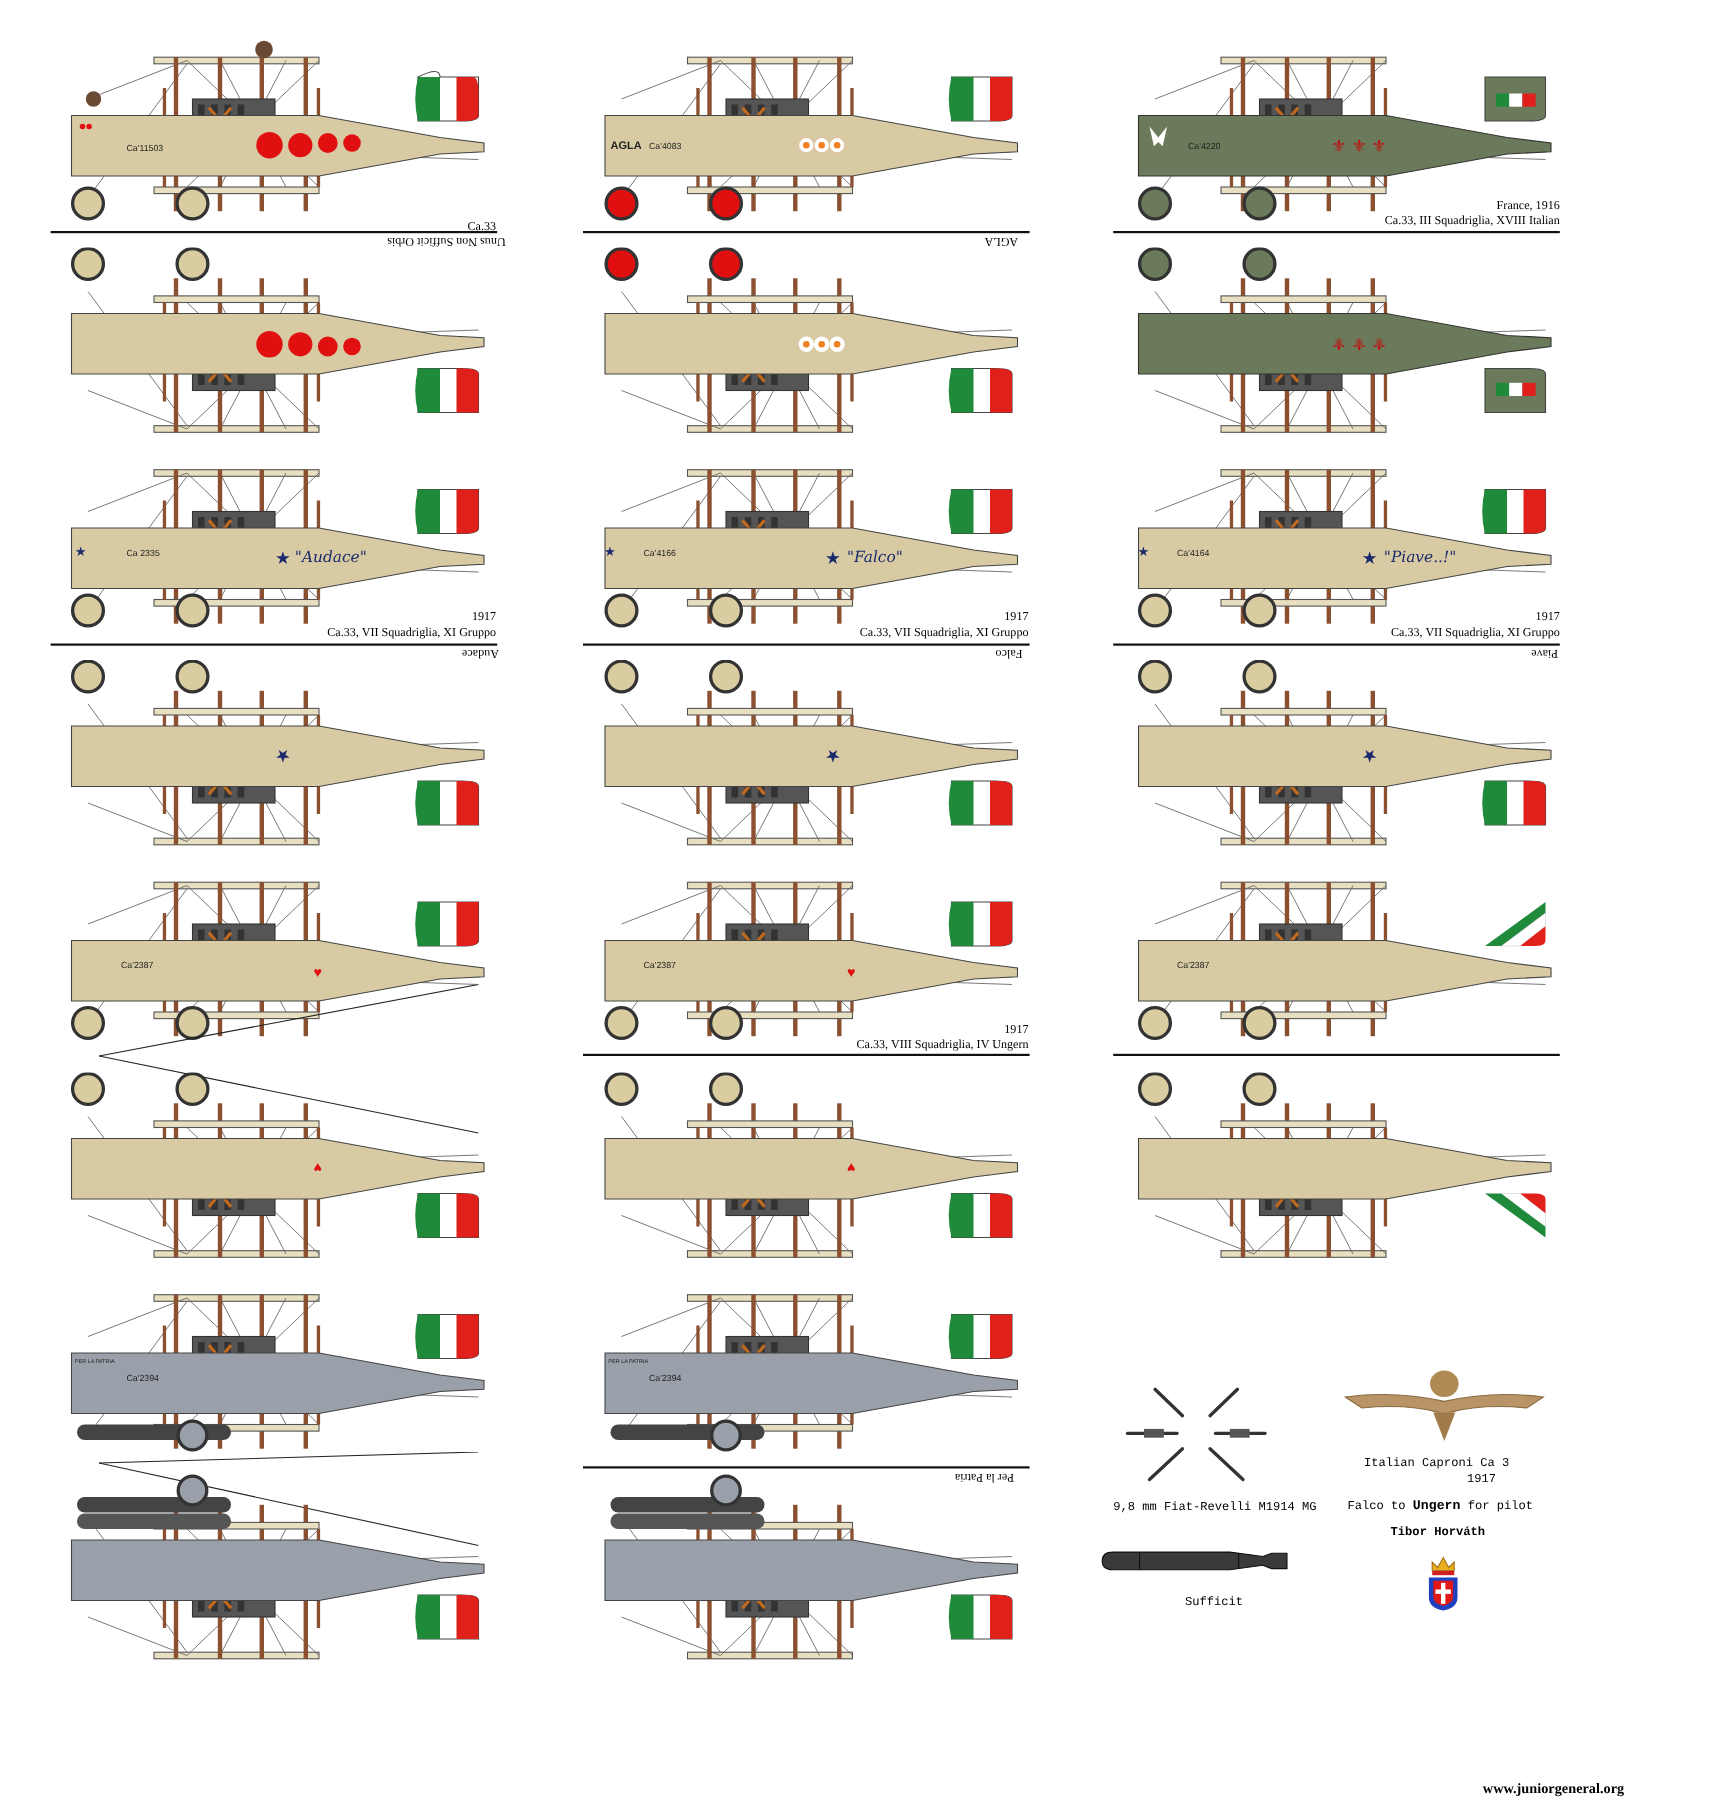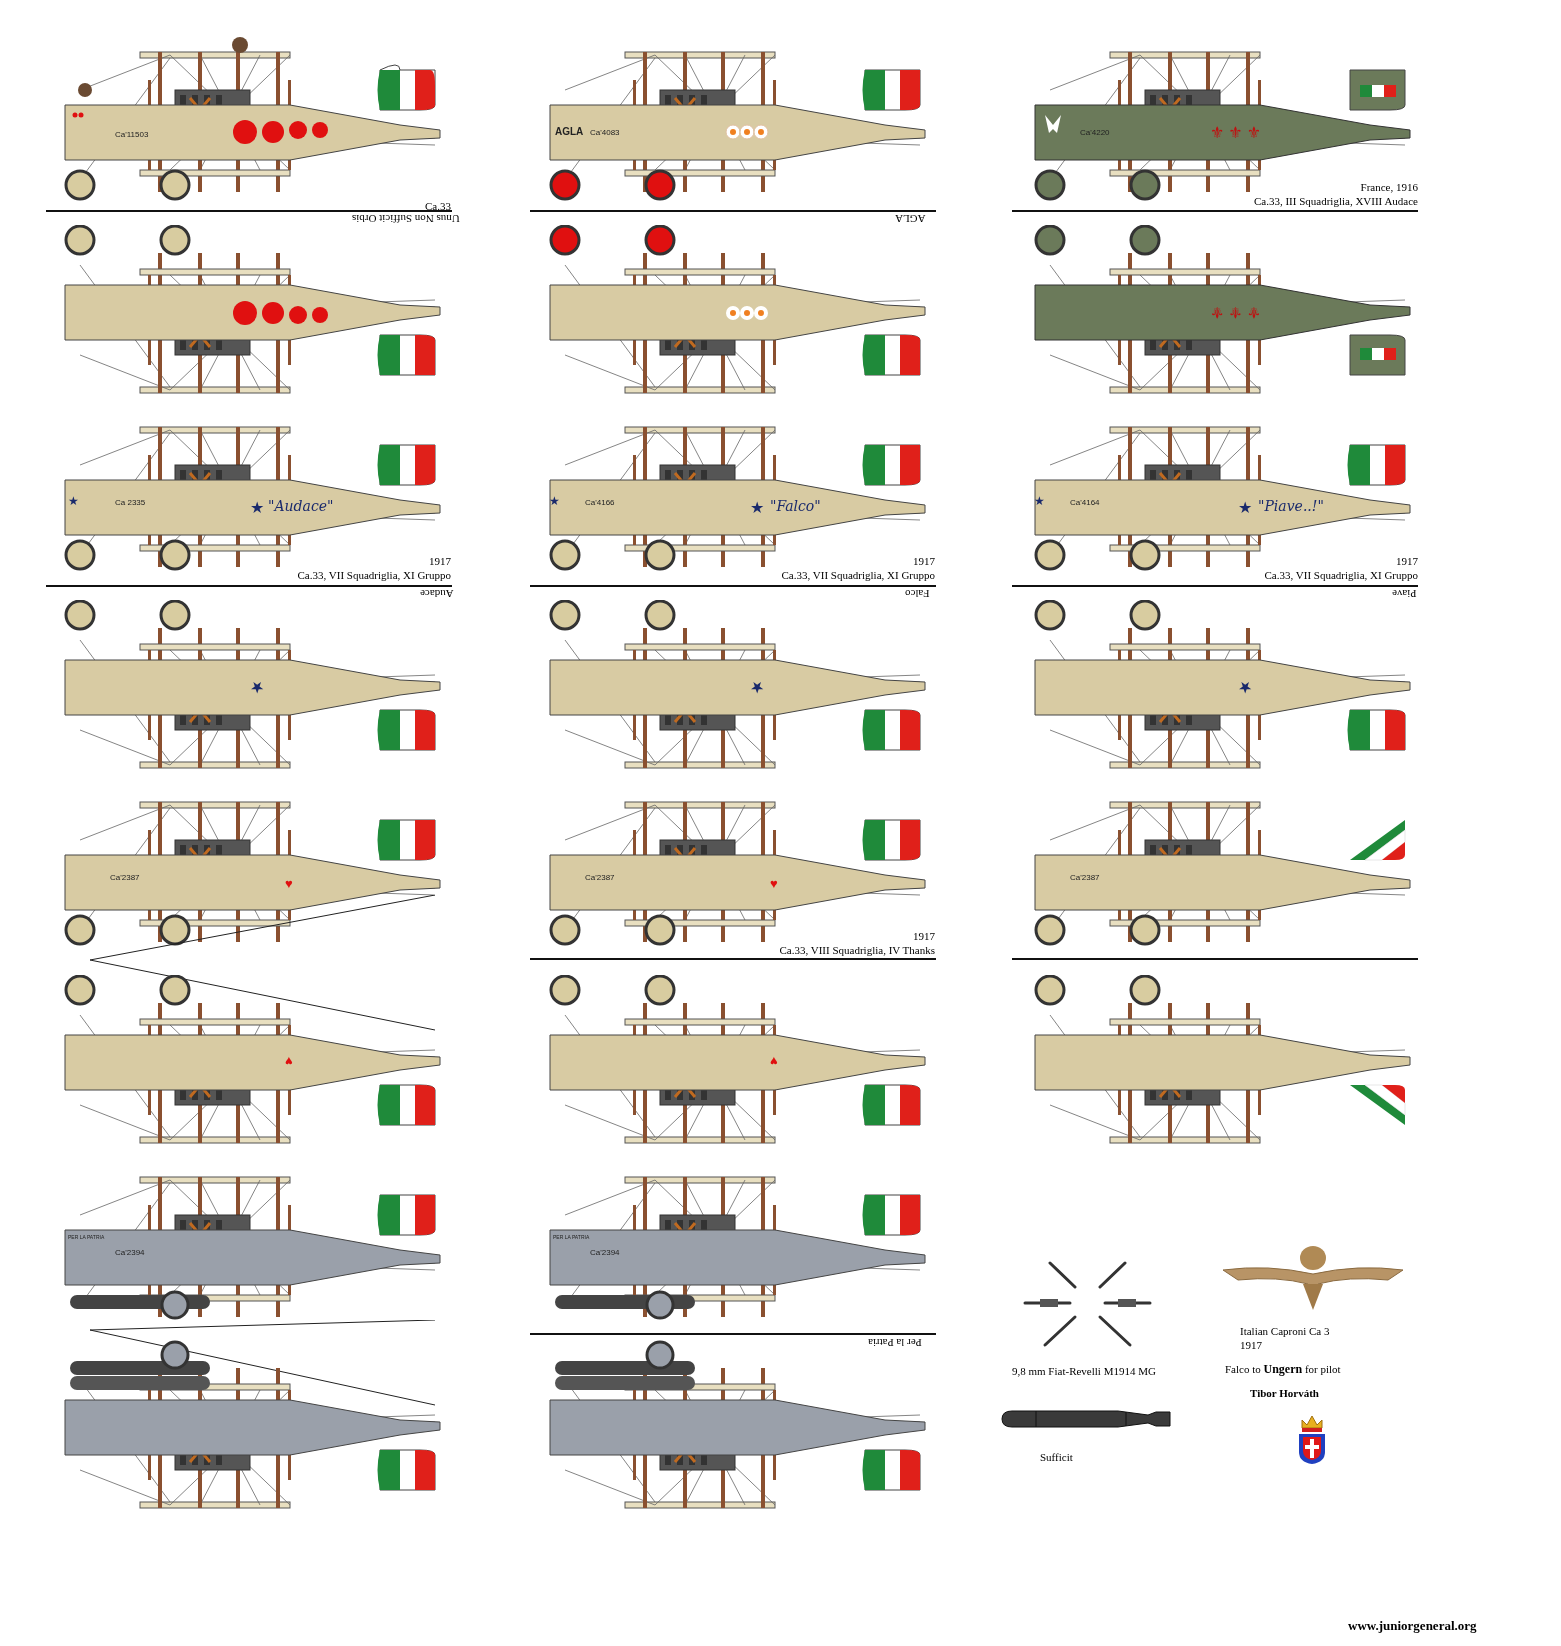--- a/index.html
+++ b/index.html
@@ -4,21 +4,21 @@
 <style>
   html,body{margin:0;padding:0;background:#ffffff;}
   body{width:1561px;height:1646px;position:relative;overflow:hidden;font-family:"Liberation Serif","DejaVu Serif",serif;color:#000;}
   .cell{position:absolute;width:420px;height:190px;}
   .cell svg{position:absolute;left:0;top:0;width:420px;height:190px;}
   .caption{position:absolute;text-align:right;font-size:11px;line-height:14px;white-space:nowrap;}
   .caption-inv{position:absolute;text-align:right;font-size:11px;line-height:14px;white-space:nowrap;transform:rotate(180deg);}
   .rule{position:absolute;height:2px;background:#111;}
   .serial{font-family:"Liberation Sans",sans-serif;font-size:8px;fill:#222;}
   .name-script{font-family:"DejaVu Serif",serif;font-style:italic;font-size:14px;fill:#1a2a6c;}
-  .legend{position:absolute;text-align:left;font-size:11px;line-height:14px;white-space:nowrap;}
+  .legend{position:absolute;text-align:right;font-size:11px;line-height:14px;white-space:nowrap;font-family:Liberation Mono, monospace;}
   .credit{position:absolute;font-weight:bold;font-size:13px;}
 </style>
 </head>
 <body>
 
 <svg width="0" height="0" style="position:absolute">
   <defs>
     <symbol id="plane-side" viewBox="0 0 420 190">
 
       <rect x="100" y="22" width="150" height="6" fill="#e8dfc0" stroke="#555" stroke-width="1"></rect>
@@ -145,21 +145,21 @@
     <circle cx="40" cy="155" r="14" fill="#6b7a5a" stroke="#333" stroke-width="3"></circle>
     <circle cx="135" cy="155" r="14" fill="#6b7a5a" stroke="#333" stroke-width="3"></circle>
     <path d="M340 40 L395 40 L395 75 Q395 80 380 80 L340 80 Z" fill="#6b7a5a" stroke="#444"></path>
     <rect x="350" y="55" width="12" height="12" fill="#1f8a3a"></rect>
       <rect x="362" y="55" width="12" height="12" fill="#fff"></rect>
       <rect x="374" y="55" width="12" height="12" fill="#e0201a"></rect>
   </svg>
 </div>
 <div class="caption" style="right:143px;top:180px;">
   <div>France, 1916</div>
-  <div>Ca.33, III Squadriglia, XVIII Audace</div>
+  <div>Ca.33, III Squadriglia, XVIII Italian</div>
 </div>
 <div class="rule" style="left:1012px;top:210px;width:406px;"></div>
 <div class="cell" style="left:1010px;top:225px;transform:scaleY(-1);">
   <svg viewBox="0 0 420 190">
     <use href="#plane-side"></use>
     <path d="M25 75 L250 75 L360 95 L400 100 L400 108 L360 110 L250 130 L25 130 Z" fill="#6b7a5a" stroke="#333"></path>
     <text x="200" y="108" font-size="16" fill="#c01010">⚜ ⚜ ⚜</text>
     <circle cx="40" cy="175" r="14" fill="#6b7a5a" stroke="#333" stroke-width="3"></circle>
     <circle cx="135" cy="175" r="14" fill="#6b7a5a" stroke="#333" stroke-width="3"></circle>
     <path d="M340 40 L395 40 L395 75 Q395 80 380 80 L340 80 Z" fill="#6b7a5a" stroke="#444"></path>
@@ -309,21 +309,21 @@
     <text x="245" y="108" font-size="13" fill="#e01010">♥</text>
     <circle cx="40" cy="150" r="14" fill="#d8cca0" stroke="#333" stroke-width="3"></circle>
     <circle cx="135" cy="150" r="14" fill="#d8cca0" stroke="#333" stroke-width="3"></circle>
     <path d="M340 40 L395 40 L395 75 Q395 80 380 80 L340 80 Z" fill="#fff" stroke="#444"></path>
     <path d="M340 40 L360 40 L360 80 L340 80 Q335 60 340 40 Z" fill="#1f8a3a"></path>
     <path d="M375 40 L395 40 L395 75 Q395 80 380 80 L375 80 Z" fill="#e0201a"></path>
   </svg>
 </div>
 <div class="caption" style="right:626px;top:929px;">
   <div>1917</div>
-  <div>Ca.33, VIII Squadriglia, IV Thanks</div>
+  <div>Ca.33, VIII Squadriglia, IV Ungern</div>
 </div>
 <div class="rule" style="left:530px;top:958px;width:406px;"></div>
 <div class="cell" style="left:525px;top:975px;transform:scaleY(-1);">
   <svg viewBox="0 0 420 190">
     <use href="#plane-side"></use>
     <path d="M25 75 L250 75 L360 95 L400 100 L400 108 L360 110 L250 130 L25 130 Z" fill="#d8cba3" stroke="#444"></path>
     <text x="245" y="108" font-size="13" fill="#e01010">♥</text>
     <circle cx="40" cy="175" r="14" fill="#d8cca0" stroke="#333" stroke-width="3"></circle>
     <circle cx="135" cy="175" r="14" fill="#d8cca0" stroke="#333" stroke-width="3"></circle>
     <path d="M340 40 L395 40 L395 75 Q395 80 380 80 L340 80 Z" fill="#fff" stroke="#444"></path>

